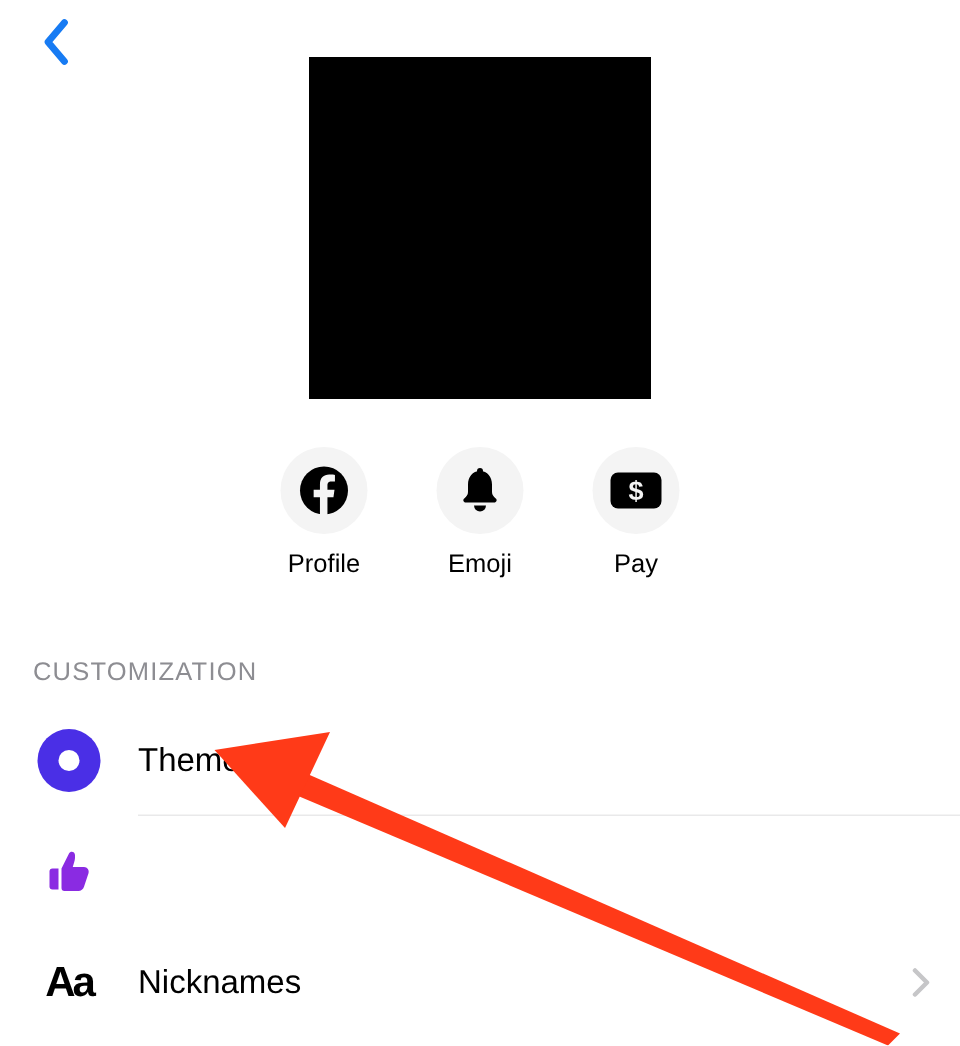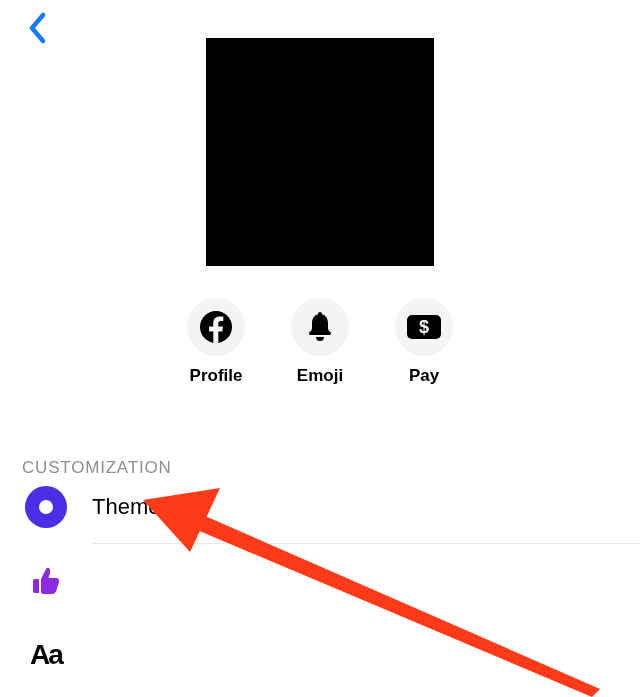--- a/index.html
+++ b/index.html
@@ -55,27 +55,27 @@
       border-radius: 50%;
       background: #f4f4f4;
       display: flex;
       align-items: center;
       justify-content: center;
     }
     .action-label {
       margin-top: 10px;
       font-size: 17px;
       color: #000000;
-      font-weight: 700;
+      font-weight: 400;
       text-align: center;
     }
 
     .section-header {
       position: absolute;
-      top: 458px;
+      top: 438px;
       left: 22px;
       font-size: 17px;
       letter-spacing: 0.8px;
       color: #8d8d92;
       font-weight: 500;
     }
 
     .menu-list {
       position: absolute;
       top: 470px;
@@ -202,20 +202,26 @@
       <svg width="36" height="36" viewBox="0 0 36 36">
         <path d="M7 16 h4 v14 H7 a2 2 0 0 1-2-2 V18 a2 2 0 0 1 2-2 Z" fill="#8a2be2"></path>
         <path d="M13 30 V16 l5-10 c1-2 4-1.3 4 1 v2 c0 1-0.3 2-0.6 3 l-0.9 3 h7.5 c2.2 0 3.7 2.1 3 4.2 l-3 9 c-0.5 1.6-2 2.8-3.8 2.8 H15 a2 2 0 0 1-2-2 Z" fill="#8a2be2"></path>
       </svg>
     </div>
   </div>
 
   <div class="menu-item">
     <div class="menu-icon-wrap">
       <span class="aa-glyph">Aa</span>
+    </div>
+    <div class="menu-text-wrap">
+      <div class="menu-label">Nicknames</div>
+      <svg class="menu-chevron" width="12" height="20" viewBox="0 0 12 20">
+        <polyline points="2,2 10,10 2,18" fill="none" stroke="#c6c6c8" stroke-width="3" stroke-linecap="round" stroke-linejoin="round"></polyline>
+      </svg>
     </div>
   </div>
 </div>
 
 <svg class="arrow-annotation" width="470" height="220" viewBox="0 0 470 220">
   <defs>
     <linearGradient id="ag" x1="0" y1="0" x2="1" y2="1">
       <stop offset="0%" stop-color="#ff3a18"></stop>
       <stop offset="100%" stop-color="#ff3a18"></stop>
     </linearGradient>

